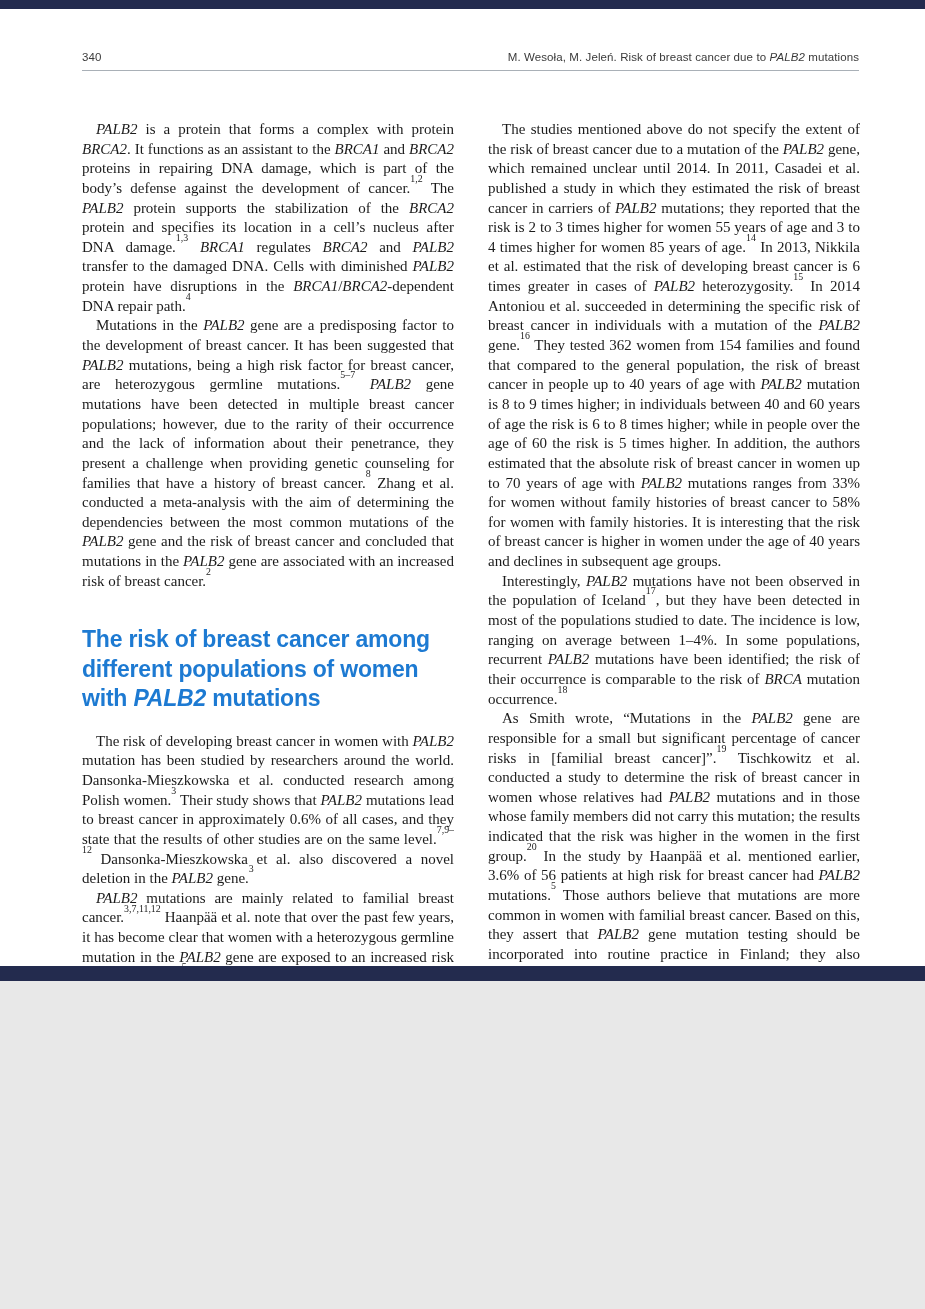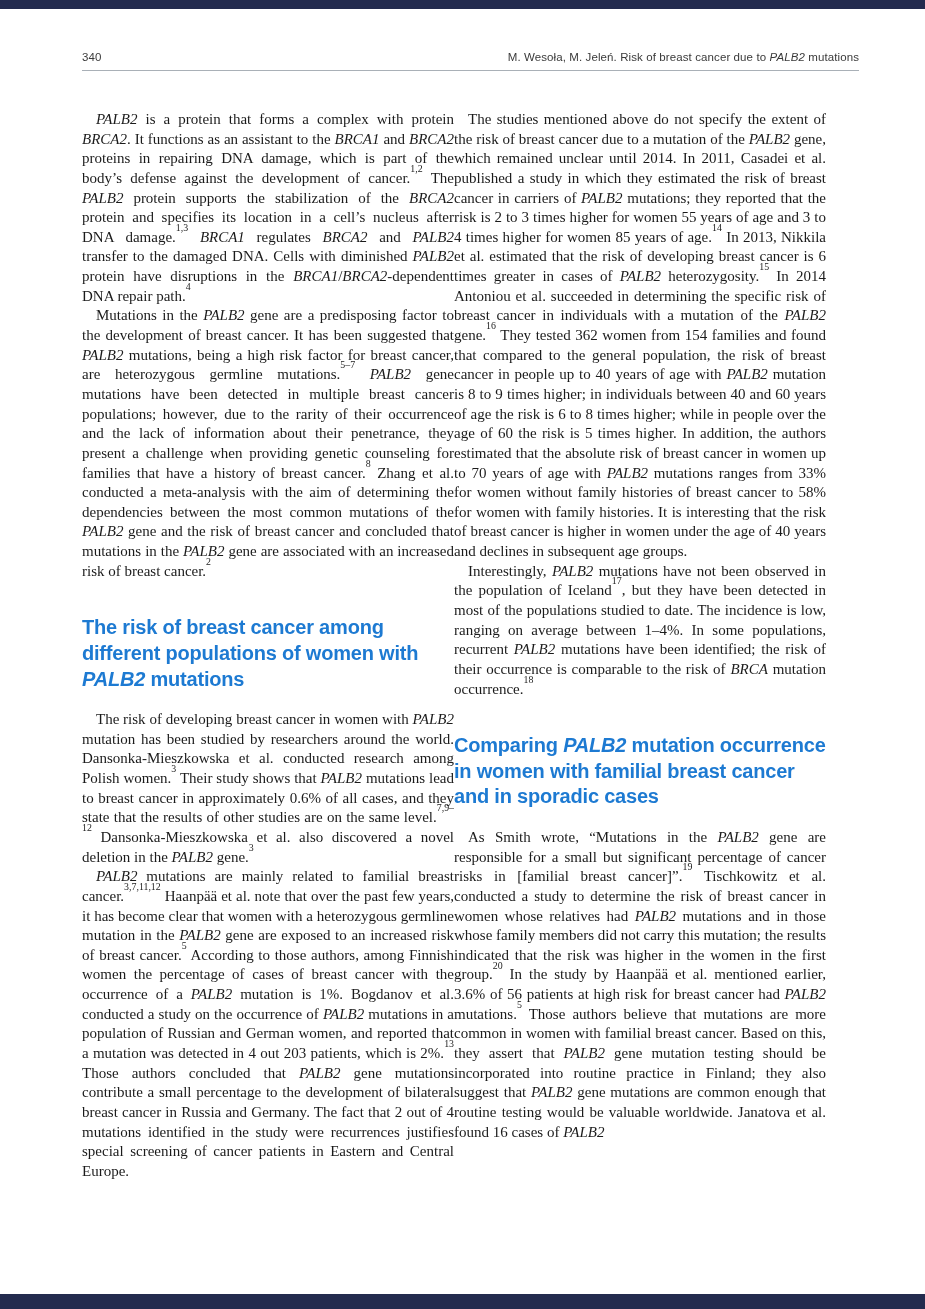--- a/index.html
+++ b/index.html
@@ -2,21 +2,21 @@
 <html lang="en" style="--heading-accent: #1d7ad2; --edge-bar: #232b4e; --body-text: #1b1b1b; --running-head-text: #3a3a3a;"><head>
 <meta charset="utf-8">
 <style>
   * { margin: 0; padding: 0; box-sizing: border-box; }
   html, body { background: #e8e8e8; }
   body { font-family: "Liberation Serif", serif; }
 
   .page {
     position: relative;
     width: 925px;
-    height: 1309px;
+    height: 981px;
     margin: 0 auto;
     background: #ffffff;
     display: flex;
     flex-direction: column;
     overflow: hidden;
   }
 
   .edge-bar {
     flex: none;
     width: 100%;
@@ -40,39 +40,40 @@
     color: var(--running-head-text, #3a3a3a);
     letter-spacing: 0.1px;
   }
   .header-rule {
     border-top: 1px solid #a9b0b7;
     margin-top: 7px;
   }
 
   .columns {
     display: flex;
-    margin-top: 39px;
+    gap: 34px;
+    margin-top: 49px;
   }
   .column {
     flex: none;
     width: 372px;
     font-size: 15px;
     line-height: 1.31;
     color: var(--body-text, #1b1b1b);
     text-align: justify;
     hyphens: auto;
     -webkit-hyphens: auto;
   }
 
   .para { text-indent: 14px; }
 
   .section-heading {
     font-family: "Liberation Sans", sans-serif;
     font-weight: 700;
-    font-size: 20px;
+    font-size: 23px;
     line-height: 1.28;
     color: var(--heading-accent, #1d7ad2);
     text-align: left;
     text-indent: 0;
     margin: 34px 0 18px 0;
     letter-spacing: -0.2px;
     hyphens: none;
     -webkit-hyphens: none;
   }
 
@@ -105,21 +106,20 @@
         <p class="para"><i>PALB2</i> is a protein that forms a complex with protein <i>BRCA2</i>. It functions as an assistant to the <i>BRCA1</i> and <i>BRCA2</i> proteins in repairing DNA damage, which is part of the body’s defense against the development of cancer.<sup>1,2</sup> The <i>PALB2</i> protein supports the stabilization of the <i>BRCA2</i> protein and specifies its location in a cell’s nucleus after DNA damage.<sup>1,3</sup> <i>BRCA1</i> regulates <i>BRCA2</i> and <i>PALB2</i> transfer to the damaged DNA. Cells with diminished <i>PALB2</i> protein have disruptions in the <i>BRCA1</i>/<i>BRCA2</i>-dependent DNA repair path.<sup>4</sup></p>
         <p class="para">Mutations in the <i>PALB2</i> gene are a predisposing factor to the development of breast cancer. It has been suggested that <i>PALB2</i> mutations, being a high risk factor for breast cancer, are heterozygous germline mutations.<sup>5–7</sup> <i>PALB2</i> gene mutations have been detected in multiple breast cancer populations; however, due to the rarity of their occurrence and the lack of information about their penetrance, they present a challenge when providing genetic counseling for families that have a history of breast cancer.<sup>8</sup> Zhang et al. conducted a meta-analysis with the aim of determining the dependencies between the most common mutations of the <i>PALB2</i> gene and the risk of breast cancer and concluded that mutations in the <i>PALB2</i> gene are associated with an increased risk of breast cancer.<sup>2</sup></p>
         <h2 class="section-heading">The risk of breast cancer among different populations of women with <i>PALB2</i> mutations</h2>
         <p class="para">The risk of developing breast cancer in women with <i>PALB2</i> mutation has been studied by researchers around the world. Dansonka-Mieszkowska et al. conducted research among Polish women.<sup>3</sup> Their study shows that <i>PALB2</i> mutations lead to breast cancer in approximately 0.6% of all cases, and they state that the results of other studies are on the same level.<sup>7,9–12</sup> Dansonka-Mieszkowska et al. also discovered a novel deletion in the <i>PALB2</i> gene.<sup>3</sup></p>
         <p class="para"><i>PALB2</i> mutations are mainly related to familial breast cancer.<sup>3,7,11,12</sup> Haanpää et al. note that over the past few years, it has become clear that women with a heterozygous germline mutation in the <i>PALB2</i> gene are exposed to an increased risk of breast cancer.<sup>5</sup> According to those authors, among Finnish women the percentage of cases of breast cancer with the occurrence of a <i>PALB2</i> mutation is 1%. Bogdanov et al. conducted a study on the occurrence of <i>PALB2</i> mutations in a population of Russian and German women, and reported that a mutation was detected in 4 out 203 patients, which is 2%.<sup>13</sup> Those authors concluded that <i>PALB2</i> gene mutations contribute a small percentage to the development of bilateral breast cancer in Russia and Germany. The fact that 2 out of 4 mutations identified in the study were recurrences justifies special screening of cancer patients in Eastern and Central Europe.</p>
       </section>
 
       <section class="column">
         <p class="para">The studies mentioned above do not specify the extent of the risk of breast cancer due to a mutation of the <i>PALB2</i> gene, which remained unclear until 2014. In 2011, Casadei et al. published a study in which they estimated the risk of breast cancer in carriers of <i>PALB2</i> mutations; they reported that the risk is 2 to 3 times higher for women 55 years of age and 3 to 4 times higher for women 85 years of age.<sup>14</sup> In 2013, Nikkila et al. estimated that the risk of developing breast cancer is 6 times greater in cases of <i>PALB2</i> heterozygosity.<sup>15</sup> In 2014 Antoniou et al. succeeded in determining the specific risk of breast cancer in individuals with a mutation of the <i>PALB2</i> gene.<sup>16</sup> They tested 362 women from 154 families and found that compared to the general population, the risk of breast cancer in people up to 40 years of age with <i>PALB2</i> mutation is 8 to 9 times higher; in individuals between 40 and 60 years of age the risk is 6 to 8 times higher; while in people over the age of 60 the risk is 5 times higher. In addition, the authors estimated that the absolute risk of breast cancer in women up to 70 years of age with <i>PALB2</i> mutations ranges from 33% for women without family histories of breast cancer to 58% for women with family histories. It is interesting that the risk of breast cancer is higher in women under the age of 40 years and declines in subsequent age groups.</p>
         <p class="para">Interestingly, <i>PALB2</i> mutations have not been observed in the population of Iceland<sup>17</sup>, but they have been detected in most of the populations studied to date. The incidence is low, ranging on average between 1–4%. In some populations, recurrent <i>PALB2</i> mutations have been identified; the risk of their occurrence is comparable to the risk of <i>BRCA</i> mutation occurrence.<sup>18</sup></p>
-        <h2 class="section-heading">Comparing <i>PALB2</i> mutation occurrence in women with familial breast cancer and in sporadic cases</h2>
         <p class="para">As Smith wrote, “Mutations in the <i>PALB2</i> gene are responsible for a small but significant percentage of cancer risks in [familial breast cancer]”.<sup>19</sup> Tischkowitz et al. conducted a study to determine the risk of breast cancer in women whose relatives had <i>PALB2</i> mutations and in those whose family members did not carry this mutation; the results indicated that the risk was higher in the women in the first group.<sup>20</sup> In the study by Haanpää et al. mentioned earlier, 3.6% of 56 patients at high risk for breast cancer had <i>PALB2</i> mutations.<sup>5</sup> Those authors believe that mutations are more common in women with familial breast cancer. Based on this, they assert that <i>PALB2</i> gene mutation testing should be incorporated into routine practice in Finland; they also suggest that <i>PALB2</i> gene mutations are common enough that routine testing would be valuable worldwide. Janatova et al. found 16 cases of <i>PALB2</i></p>
       </section>
 
     </main>
   </div>
 
   <div class="edge-bar bottom"></div>
 
 </div>
 

